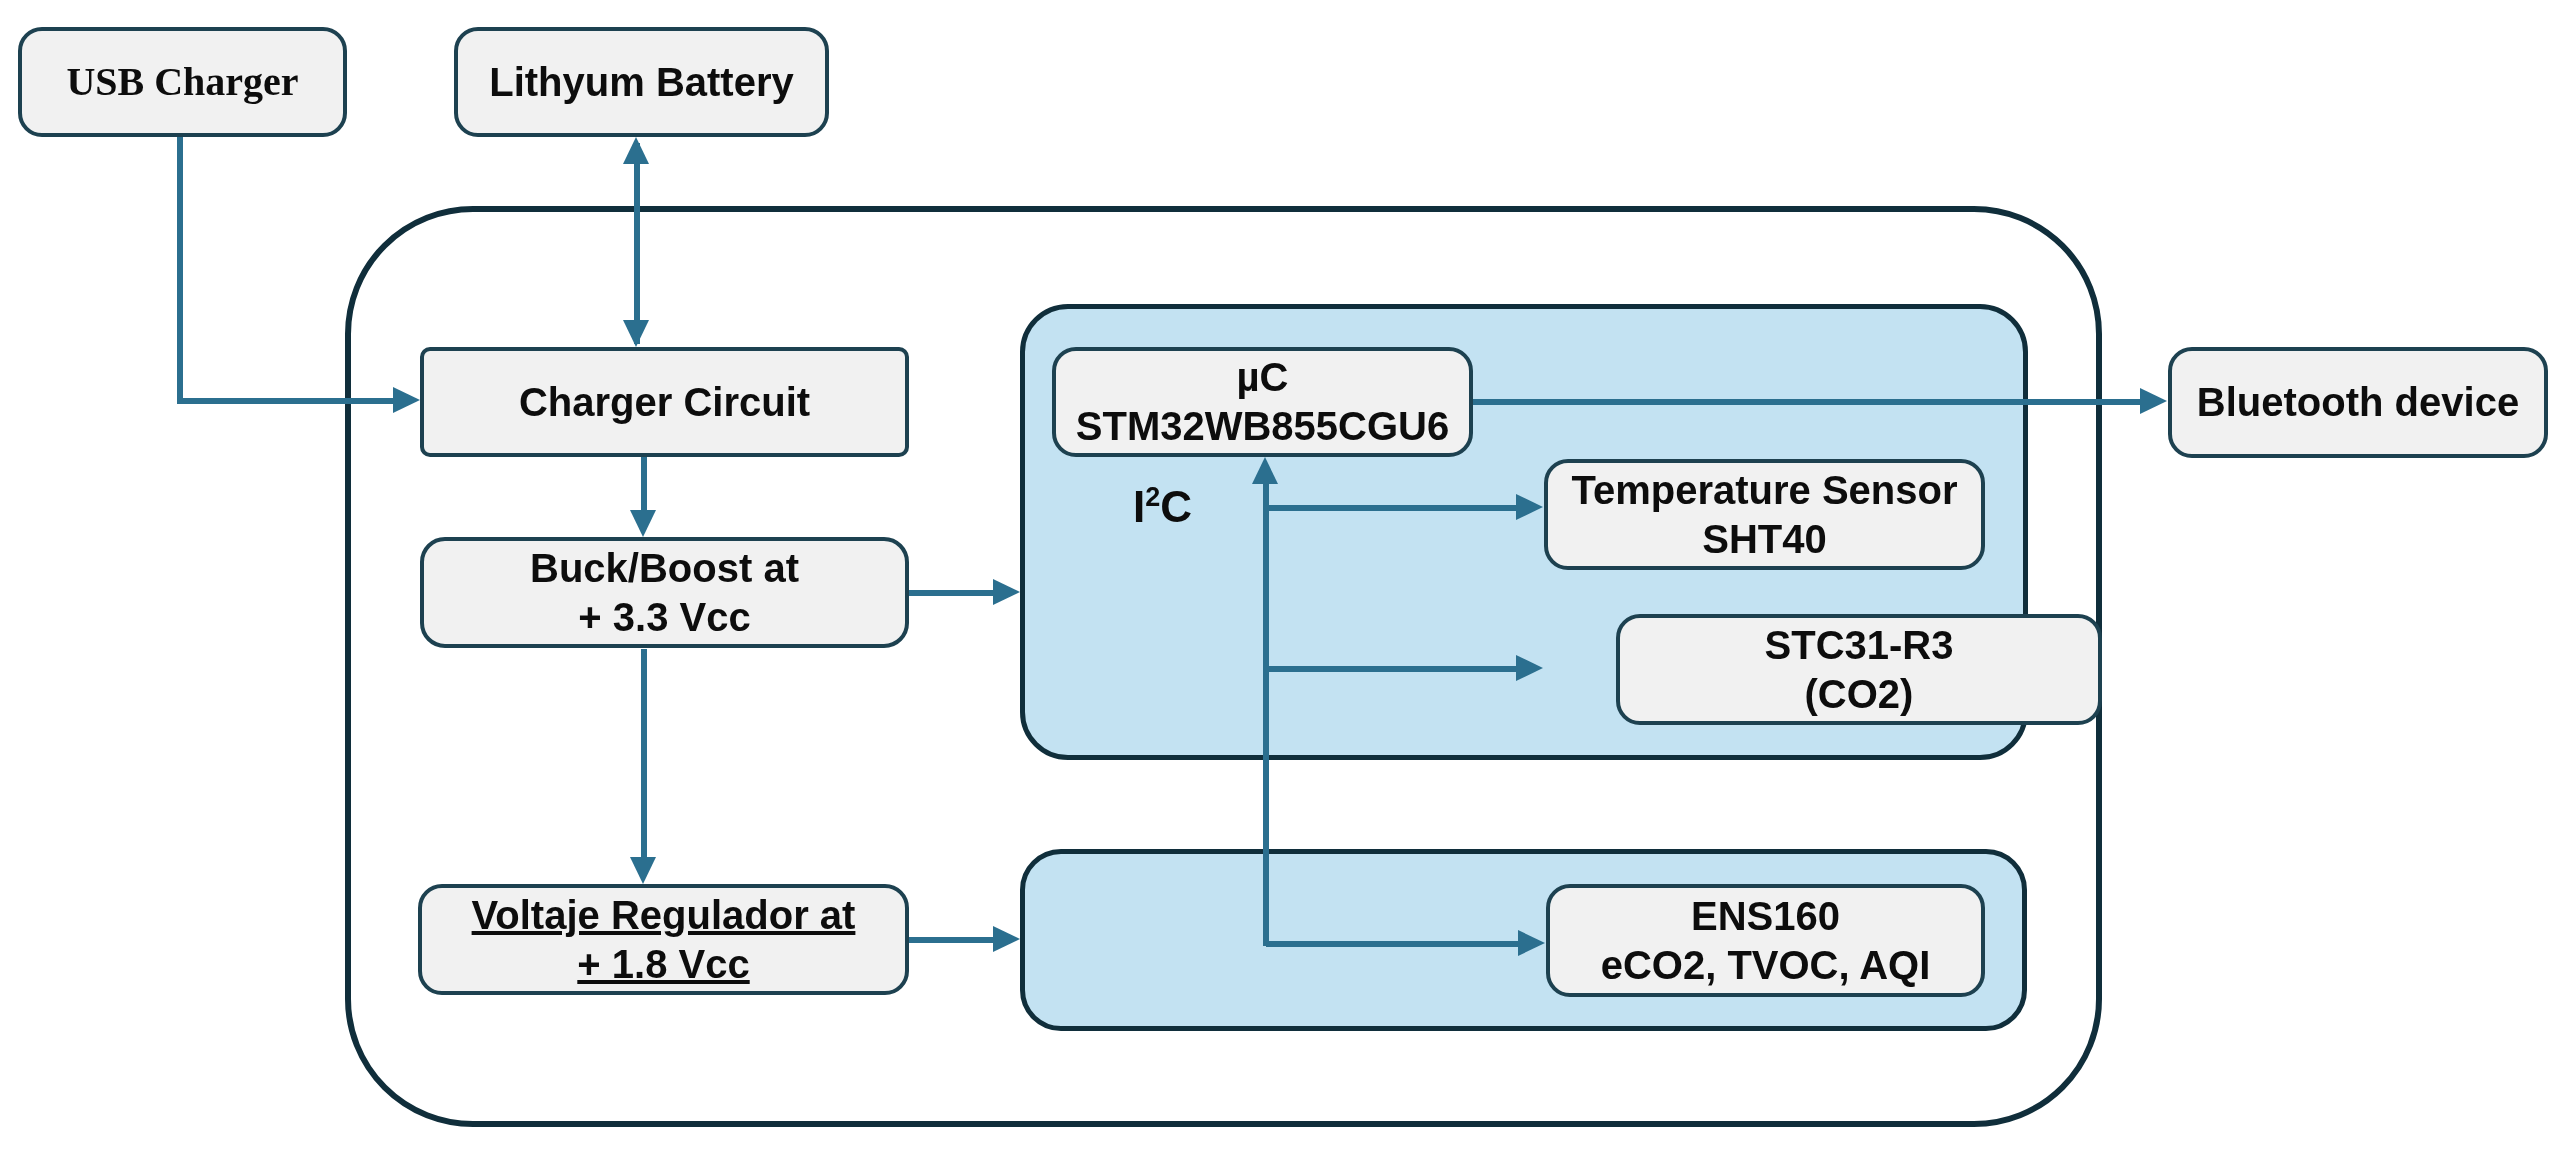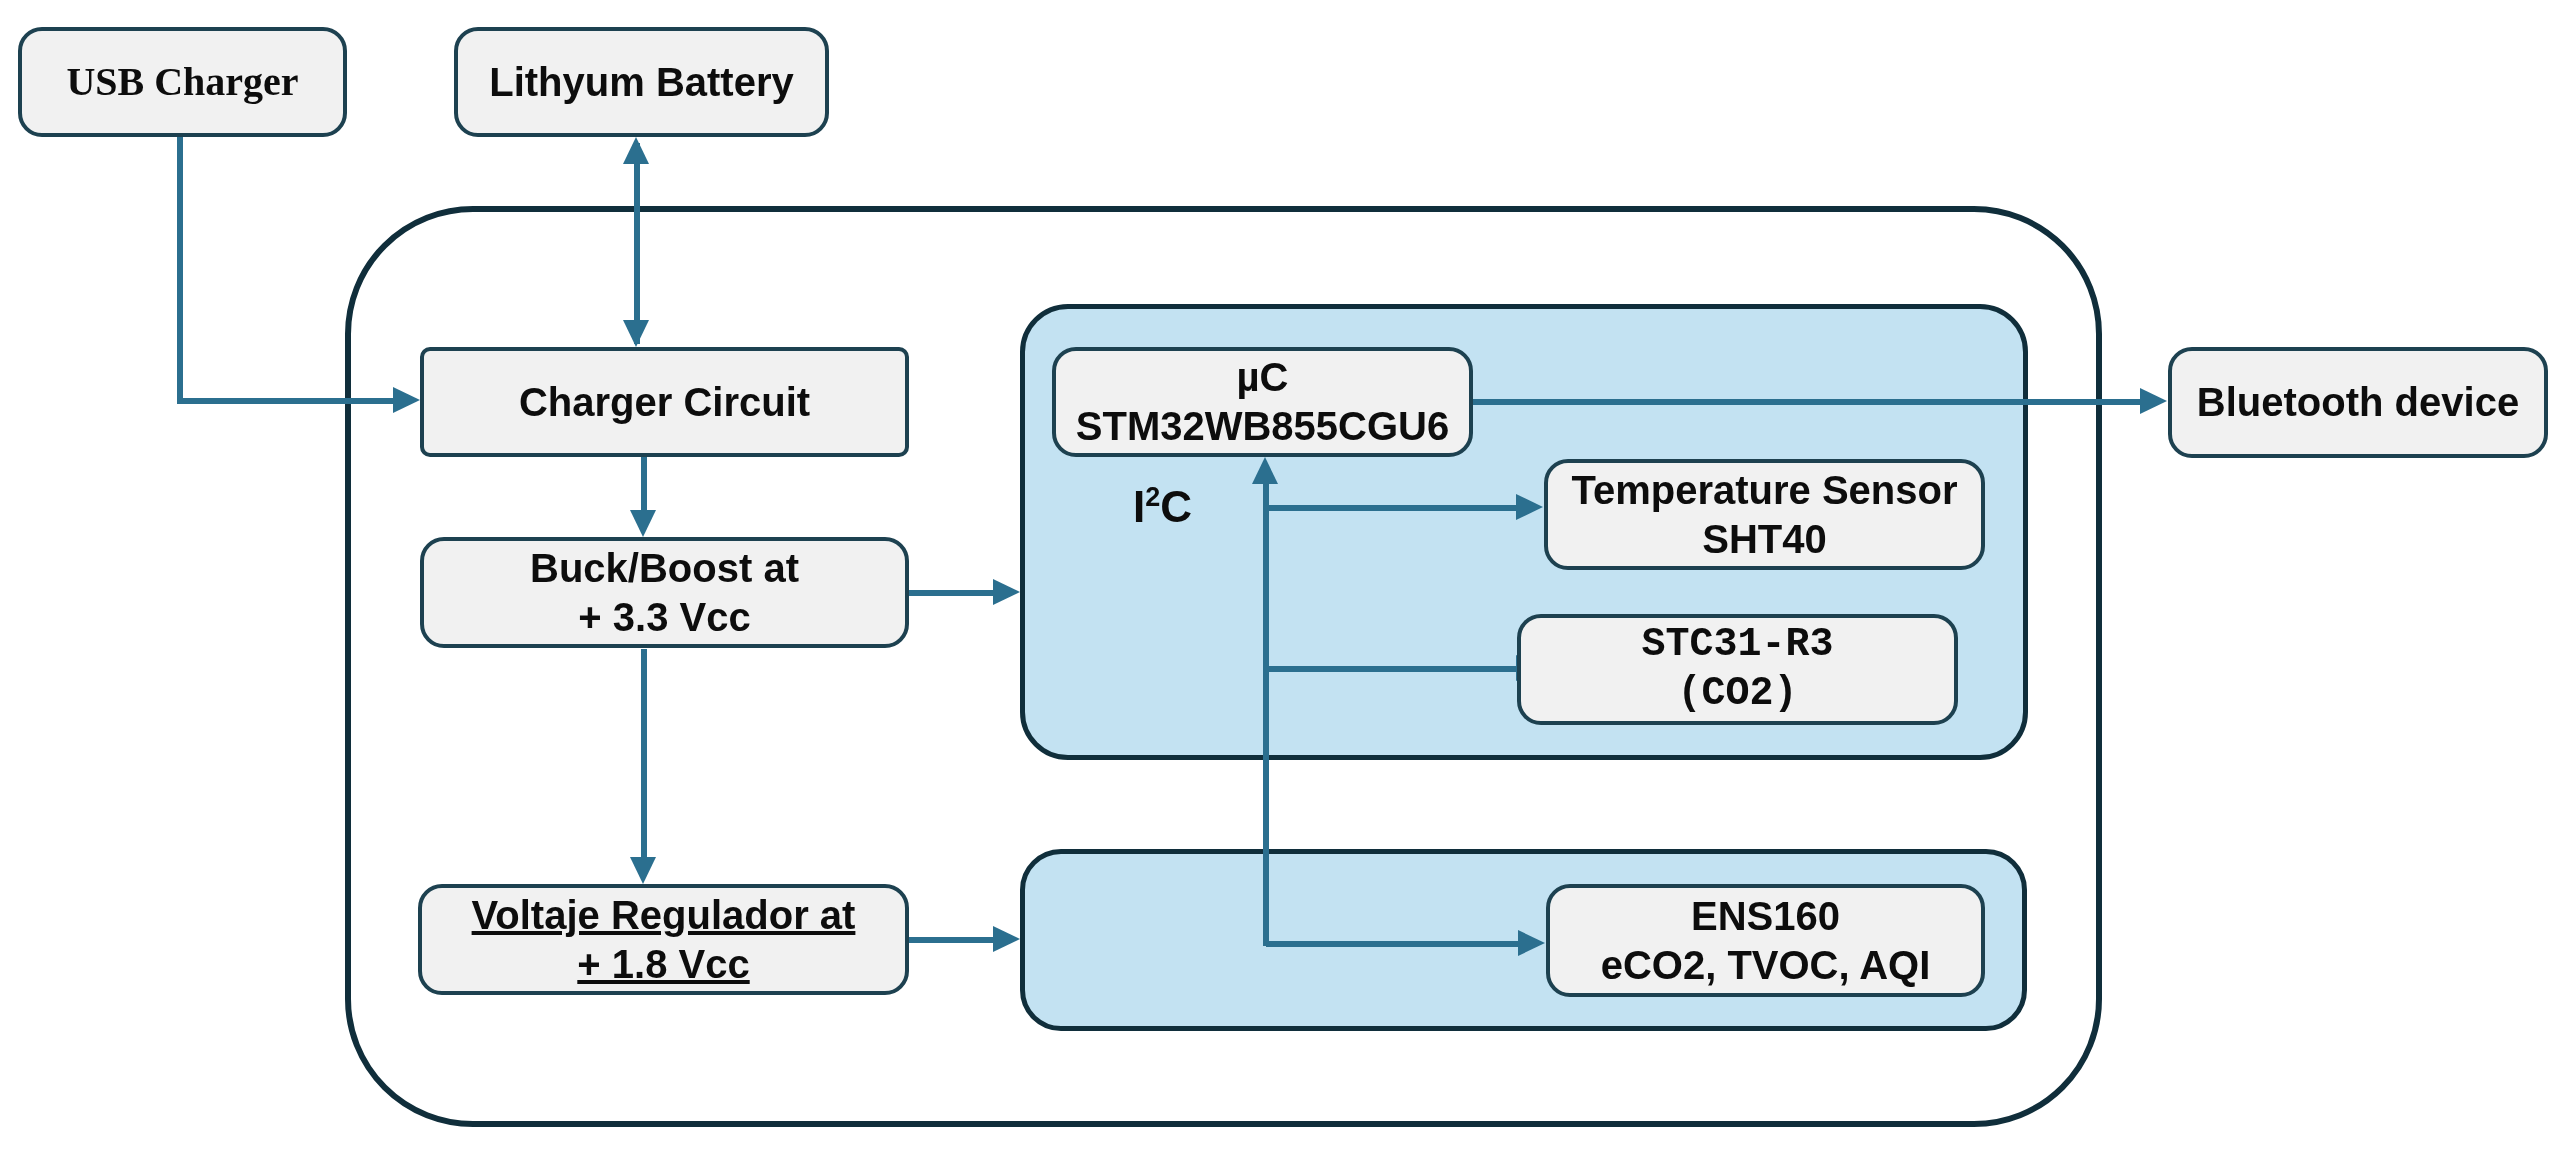--- a/index.html
+++ b/index.html
@@ -93,41 +93,41 @@
   </div>
 
   <div class="node" style="left:454px;top:27px;width:375px;height:110px;">
     <div>Lithyum Battery</div>
   </div>
 
   <div class="node" style="left:420px;top:347px;width:489px;height:110px;border-radius:10px;">
     <div>Charger Circuit</div>
   </div>
 
-  <div class="node" style="left:420px;top:537px;width:489px;height:111px;">
+  <div class="node" style="left:420px;top:537px;width:489px;height:111px;border-radius:25px;">
     <div>Buck/Boost at</div>
     <div>+ 3.3 Vcc</div>
   </div>
 
   <div class="node" style="left:418px;top:884px;width:491px;height:111px;text-decoration:underline;">
     <div>Voltaje Regulador at</div>
     <div>+ 1.8 Vcc</div>
   </div>
 
   <div class="node" style="left:1052px;top:347px;width:421px;height:110px;">
     <div>µC</div>
     <div>STM32WB855CGU6</div>
   </div>
 
   <div class="node" style="left:1544px;top:459px;width:441px;height:111px;">
     <div>Temperature Sensor</div>
     <div>SHT40</div>
   </div>
 
-  <div class="node" style="left:1517px;top:614px;width:441px;height:111px;font-family:Liberation Mono, monospace;">
+  <div class="node" style="left:1616px;top:614px;width:486px;height:111px;">
     <div>STC31-R3</div>
     <div>(CO2)</div>
   </div>
 
   <div class="node" style="left:1546px;top:884px;width:439px;height:113px;">
     <div>ENS160</div>
     <div>eCO2, TVOC, AQI</div>
   </div>
 
   <div class="node" style="left:2168px;top:347px;width:380px;height:111px;">

